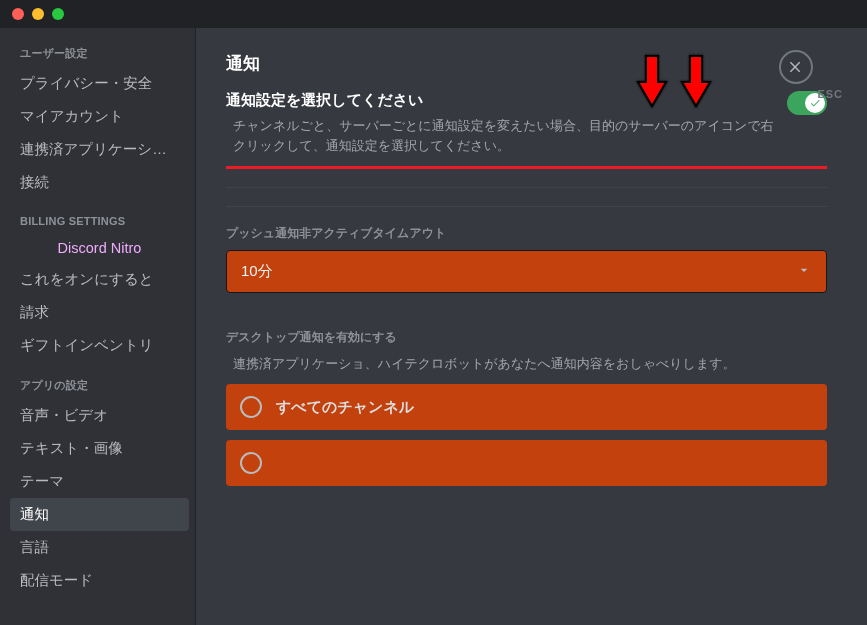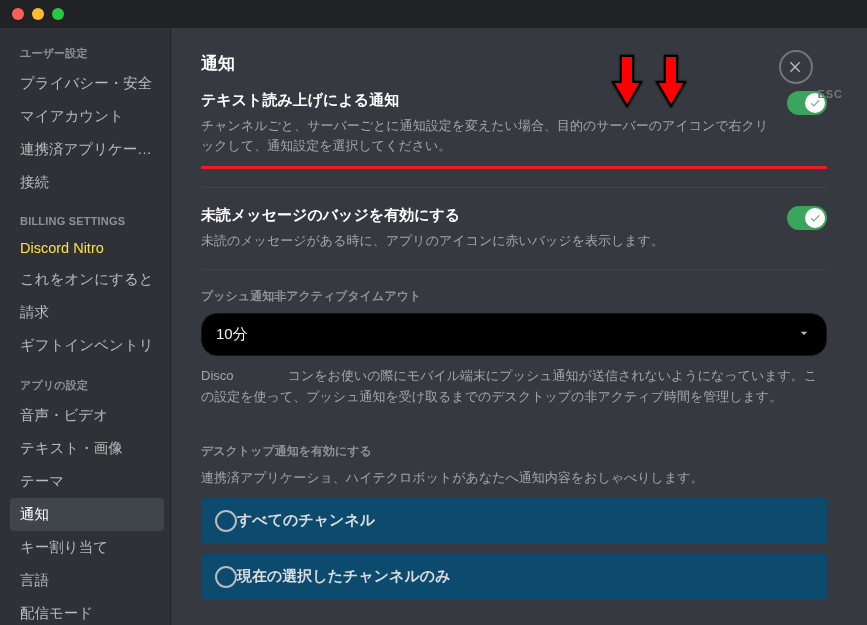--- a/index.html
+++ b/index.html
@@ -22,21 +22,21 @@
     }
     .tl-dot { width: 12px; height: 12px; border-radius: 50%; }
     .tl-red { background: #ff5f57; }
     .tl-yellow { background: #febc2e; }
     .tl-green { background: #28c840; }
     .app {
       display: flex;
       height: calc(100% - 28px);
     }
     .sidebar {
-      width: 171px;
+      width: 196px;
       background: #2f3136;
       overflow-y: auto;
       padding: 12px 6px 12px 10px;
       border-right: 1px solid #202225;
     }
     .section-header {
       color: #8e9297;
       font-size: 11px;
       font-weight: 700;
       padding: 6px 10px;
@@ -47,21 +47,21 @@
       color: #b9bbbe;
       font-size: 14.5px;
       padding: 7px 10px;
       border-radius: 4px;
       cursor: pointer;
       white-space: nowrap;
       overflow: hidden;
       text-overflow: ellipsis;
     }
     .nav-item.active { background: #40444b; color: #fff; }
-    .nav-item.nitro { color: #fde047; }
+    .nav-item.nitro { color: #f0abfc; text-align: center; }
     .section-gap { height: 10px; }
 
     .content {
       flex: 1;
       background: #36393f;
       padding: 24px 40px 24px 30px;
       overflow-y: auto;
       position: relative;
     }
     .page-title {
@@ -79,20 +79,21 @@
     .setting-title {
       color: #fff;
       font-size: 15px;
       font-weight: 700;
       margin-bottom: 6px;
     }
     .setting-desc {
       color: #a3a6aa;
       font-size: 13px;
       line-height: 1.55;
+      margin-left: 7px;
     }
     .toggle {
       flex: 0 0 auto;
       width: 40px;
       height: 24px;
       border-radius: 14px;
       background: #3ba55d;
       position: relative;
       cursor: pointer;
     }
@@ -117,45 +118,46 @@
       background: #40444b;
       margin: 18px 0;
     }
     .field-label {
       color: #8e9297;
       font-size: 12px;
       font-weight: 600;
       margin-bottom: 8px;
     }
     .select {
-      background: #000000;
+      background: #c2410c;
       border: 1px solid #16171a;
-      border-radius: 16px;
+      border-radius: 4px;
       padding: 11px 14px;
       color: #f2f3f5;
       font-size: 15px;
       display: flex;
       justify-content: space-between;
       align-items: center;
       cursor: pointer;
     }
     .select .chev { color: #b9bbbe; }
     .note {
       color: #a3a6aa;
       font-size: 13px;
       line-height: 1.55;
       margin-top: 10px;
     }
     .radio-group { margin-top: 10px; }
     .radio-item {
       display: flex;
       align-items: center;
+      gap: 14px;
       padding: 12px 14px;
       border-radius: 4px;
-      background: #0c4a6e;
+      background: #c2410c;
       margin-bottom: 10px;
       cursor: pointer;
       color: #dcddde;
       font-size: 15px;
       font-weight: 600;
     }
     .radio-outer {
       width: 22px; height: 22px;
       border: 2px solid #b9bbbe;
       border-radius: 50%;
@@ -225,96 +227,78 @@
       <div class="nav-item nitro">Discord Nitro</div>
       <div class="nav-item">これをオンにすると</div>
       <div class="nav-item">請求</div>
       <div class="nav-item">ギフトインベントリ</div>
       <div class="section-gap"></div>
       <div class="section-header">アプリの設定</div>
       <div class="nav-item">音声・ビデオ</div>
       <div class="nav-item">テキスト・画像</div>
       <div class="nav-item">テーマ</div>
       <div class="nav-item active">通知</div>
-      <div class="nav-item">キー割り当て</div>
       <div class="nav-item">言語</div>
       <div class="nav-item">配信モード</div>
     </aside>
 
   <main class="content">
     <div class="arrows">
       <svg class="arrow" width="32" height="54" viewBox="0 0 32 54">
         <path d="M10 2 H22 V28 H30 L16 52 L2 28 H10 Z" fill="#ff0000" stroke="#000" stroke-width="2"></path>
       </svg>
       <svg class="arrow" width="32" height="54" viewBox="0 0 32 54">
         <path d="M10 2 H22 V28 H30 L16 52 L2 28 H10 Z" fill="#ff0000" stroke="#000" stroke-width="2"></path>
       </svg>
     </div>
 
     <h2 class="page-title">通知</h2>
 
     <div class="setting-row">
       <div>
-        <div class="setting-title">テキスト読み上げによる通知</div>
+        <div class="setting-title">通知設定を選択してください</div>
         <div class="setting-desc">チャンネルごと、サーバーごとに通知設定を変えたい場合、目的のサーバーのアイコンで右クリックして、通知設定を選択してください。</div>
       </div>
       <div class="toggle">
         <div class="knob">
           <svg viewBox="0 0 20 20">
               <path fill="#3ba55d" d="M7.9 13.6 4.4 10l-1.2 1.2 4.7 4.7 9.9-9.9-1.2-1.2z"></path>
             </svg>
         </div>
       </div>
     </div>
     <div class="red-underline"></div>
 
     <div class="divider"></div>
 
-    <div class="setting-row">
-      <div>
-        <div class="setting-title">未読メッセージのバッジを有効にする</div>
-        <div class="setting-desc">未読のメッセージがある時に、アプリのアイコンに赤いバッジを表示します。</div>
-      </div>
-      <div class="toggle">
-        <div class="knob">
-          <svg viewBox="0 0 20 20">
-              <path fill="#3ba55d" d="M7.9 13.6 4.4 10l-1.2 1.2 4.7 4.7 9.9-9.9-1.2-1.2z"></path>
-            </svg>
-        </div>
-      </div>
-    </div>
 
     <div class="divider"></div>
 
     <div class="field-label">プッシュ通知非アクティブタイムアウト</div>
     <div class="select">
       <span>10分</span>
       <span class="chev">
         <svg width="16" height="16" viewBox="0 0 24 24" fill="currentColor">
             <path d="M7 10l5 5 5-5z"></path>
           </svg>
       </span>
     </div>
-    <div class="note">
-      <span>Disco</span>&nbsp;&nbsp;&nbsp;&nbsp;&nbsp;&nbsp;&nbsp;&nbsp;&nbsp;&nbsp;&nbsp;&nbsp;&nbsp;&nbsp;&nbsp;<span>コンをお使いの際にモバイル端末にプッシュ通知が送信されないようになっています。この設定を使って、プッシュ通知を受け取るまでのデスクトップの非アクティブ時間を管理します。</span>
-    </div>
 
     <div style="height:36px"></div>
 
     <div class="field-label">デスクトップ通知を有効にする</div>
     <div class="setting-desc">連携済アプリケーショ、ハイテクロボットがあなたへ通知内容をおしゃべりします。</div>
 
     <div class="radio-group" id="radio-group">
         <div class="radio-item">
           <div class="radio-outer"></div>
           <span>すべてのチャンネル</span>
         </div>
         <div class="radio-item">
           <div class="radio-outer"></div>
-          <span>現在の選択したチャンネルのみ</span>
         </div>
       </div>
   </main>
 </div>
 
 <div class="esc-wrap">
   <div class="esc-btn">
     <svg width="16" height="16" viewBox="0 0 24 24">
       <path fill="currentColor" d="M18.3 5.71 12 12l6.3 6.29-1.42 1.42L10.59 13.4 4.3 19.71 2.88 18.3 9.17 12 2.88 5.71 4.3 4.29l6.29 6.3 6.29-6.3z"></path>
     </svg>

